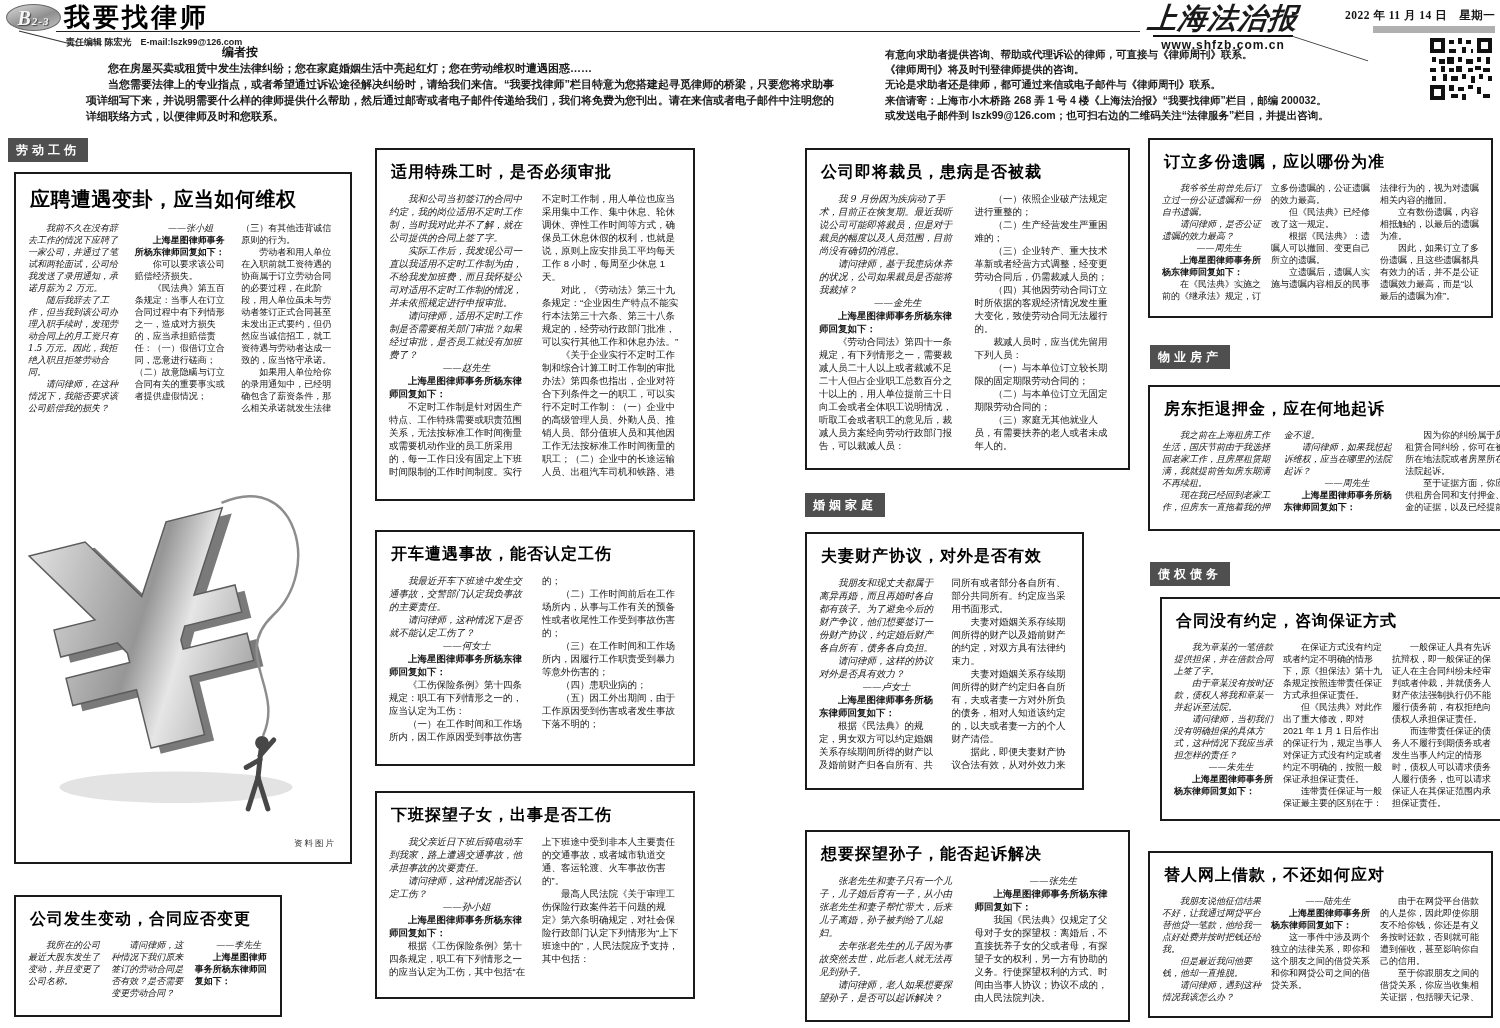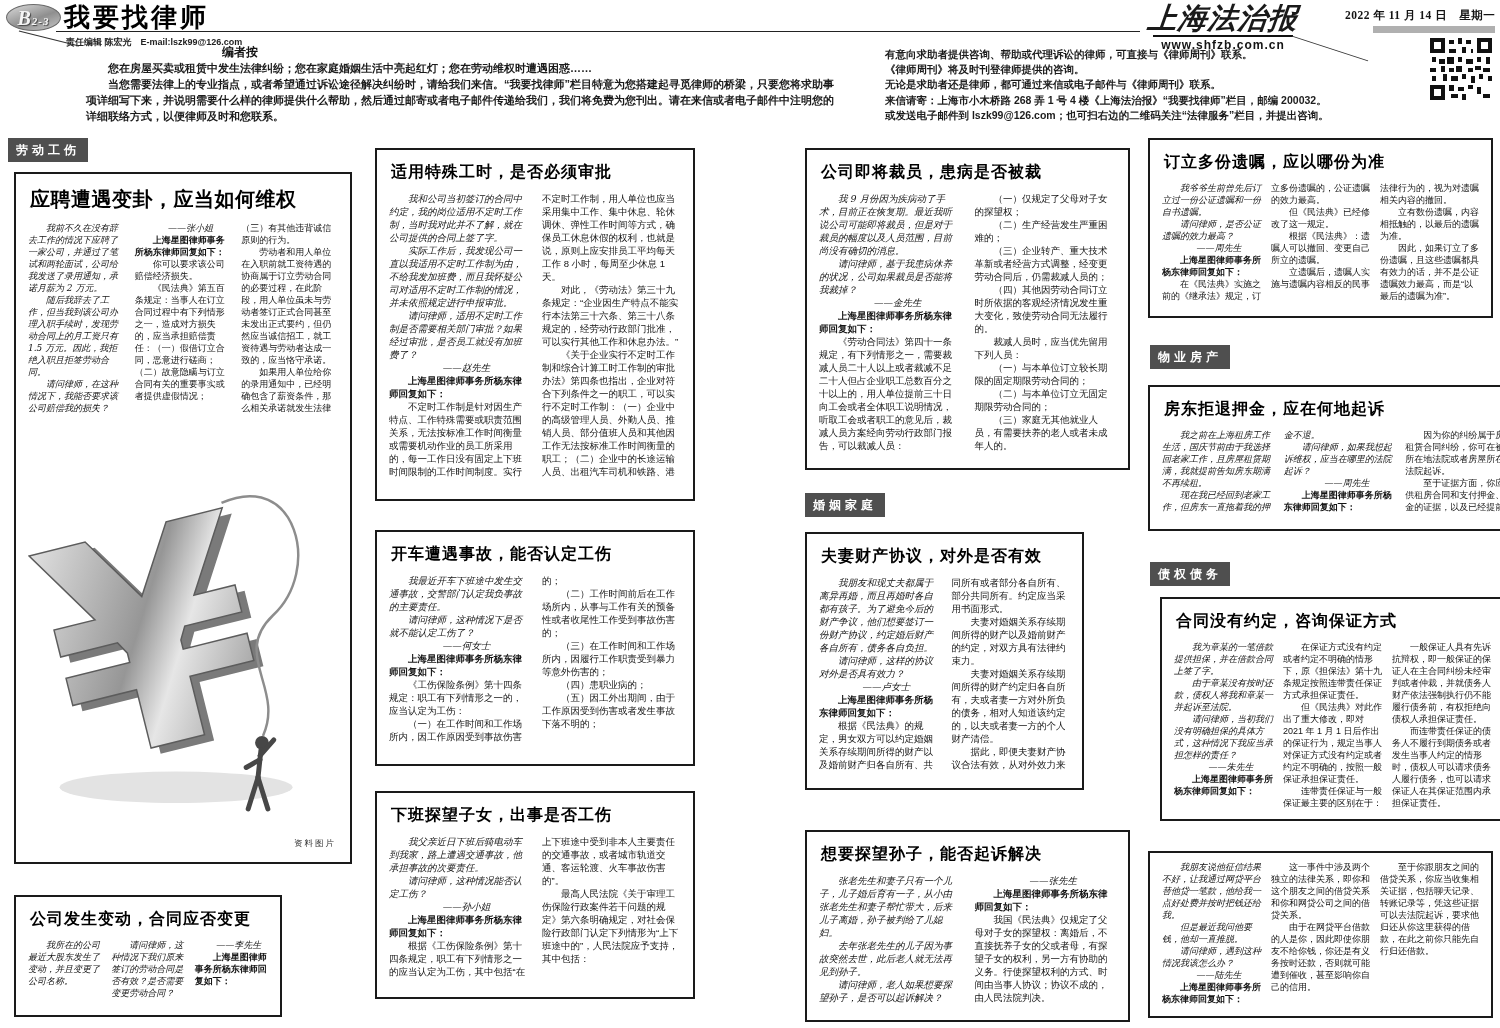--- a/index.html
+++ b/index.html
@@ -242,21 +242,21 @@
   </article>
 
   <article class="box" style="left:805px;top:148px;width:325px;height:322px;">
     <h2>公司即将裁员，患病是否被裁</h2>
     <div class="flow cols2">
         <p class="f-q">我 9 月份因为疾病动了手术，目前正在恢复期。最近我听说公司可能即将裁员，但是对于裁员的幅度以及人员范围，目前尚没有确切的消息。</p>
         <p class="f-q">请问律师，基于我患病休养的状况，公司如果裁员是否能将我裁掉？</p>
         <p class="f-sign">——金先生</p>
         <p class="f-atty">上海星图律师事务所杨东律师回复如下：</p>
         <p class="f-a">《劳动合同法》第四十一条规定，有下列情形之一，需要裁减人员二十人以上或者裁减不足二十人但占企业职工总数百分之十以上的，用人单位提前三十日向工会或者全体职工说明情况，听取工会或者职工的意见后，裁减人员方案经向劳动行政部门报告，可以裁减人员：</p>
-        <p class="f-a">（一）仅规定了父母对子女的探望权；</p>
+        <p class="f-a">（一）依照企业破产法规定进行重整的；</p>
         <p class="f-a">（二）生产经营发生严重困难的；</p>
         <p class="f-a">（三）企业转产、重大技术革新或者经营方式调整，经变更劳动合同后，仍需裁减人员的；</p>
         <p class="f-a">（四）其他因劳动合同订立时所依据的客观经济情况发生重大变化，致使劳动合同无法履行的。</p>
         <p class="f-a">裁减人员时，应当优先留用下列人员：</p>
         <p class="f-a">（一）与本单位订立较长期限的固定期限劳动合同的；</p>
         <p class="f-a">（二）与本单位订立无固定期限劳动合同的；</p>
         <p class="f-a">（三）家庭无其他就业人员，有需要扶养的老人或者未成年人的。</p>
       </div>
   </article>
 
@@ -325,20 +325,21 @@
         <p class="f-atty">上海星图律师事务所杨东律师回复如下：</p>
         <p class="f-a">在保证方式没有约定或者约定不明确的情形下，原《担保法》第十九条规定按照连带责任保证方式承担保证责任。</p>
         <p class="f-a">但《民法典》对此作出了重大修改，即对 2021 年 1 月 1 日后作出的保证行为，规定当事人对保证方式没有约定或者约定不明确的，按照一般保证承担保证责任。</p>
         <p class="f-a">连带责任保证与一般保证最主要的区别在于：</p>
         <p class="f-a">一般保证人具有先诉抗辩权，即一般保证的保证人在主合同纠纷未经审判或者仲裁，并就债务人财产依法强制执行仍不能履行债务前，有权拒绝向债权人承担保证责任。</p>
         <p class="f-a">而连带责任保证的债务人不履行到期债务或者发生当事人约定的情形时，债权人可以请求债务人履行债务，也可以请求保证人在其保证范围内承担保证责任。</p>
       </div>
   </article>
 
   <article class="box" style="left:1148px;top:851px;width:345px;height:167px;">
+    <h2>替人网上借款，不还如何应对</h2>
     <div class="flow cols3">
         <p class="f-q">我朋友说他征信结果不好，让我通过网贷平台替他贷一笔款，他给我一点好处费并按时把钱还给我。</p>
         <p class="f-q">但是最近我问他要钱，他却一直推脱。</p>
         <p class="f-q">请问律师，遇到这种情况我该怎么办？</p>
         <p class="f-sign">——陆先生</p>
         <p class="f-atty">上海星图律师事务所杨东律师回复如下：</p>
         <p class="f-a">这一事件中涉及两个独立的法律关系，即你和这个朋友之间的借贷关系和你和网贷公司之间的借贷关系。</p>
         <p class="f-a">由于在网贷平台借款的人是你，因此即使你朋友不给你钱，你还是有义务按时还款，否则就可能遭到催收，甚至影响你自己的信用。</p>
         <p class="f-a">至于你跟朋友之间的借贷关系，你应当收集相关证据，包括聊天记录、转账记录等，凭这些证据可以去法院起诉，要求他归还从你这里获得的借款，在此之前你只能先自行归还借款。</p>
       </div>

